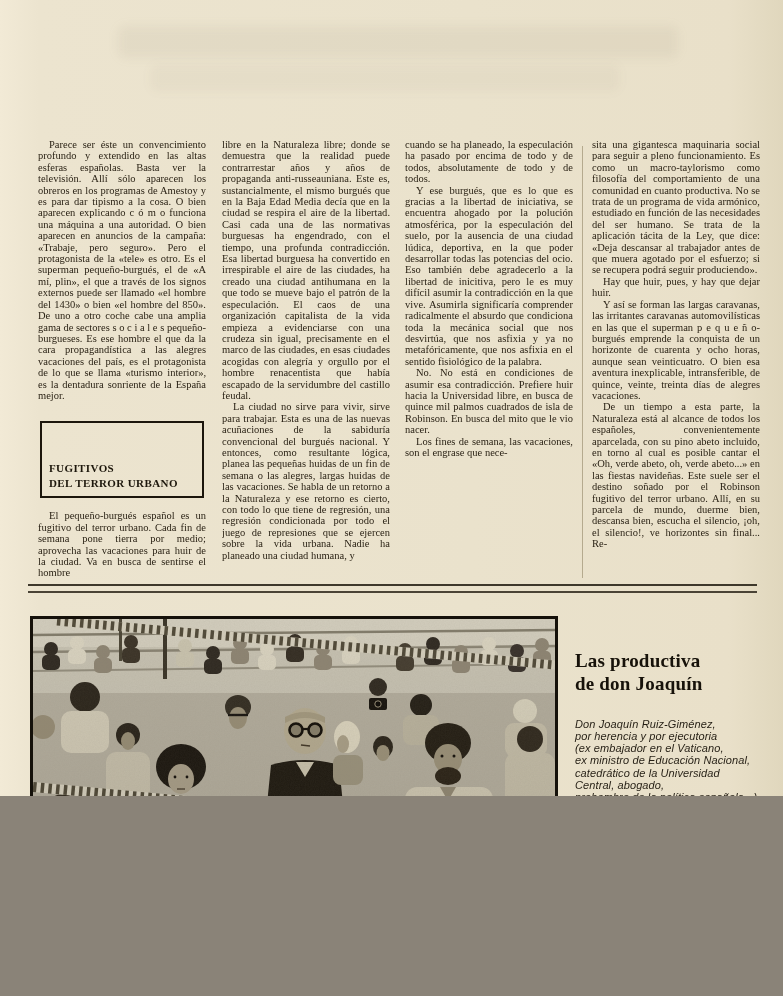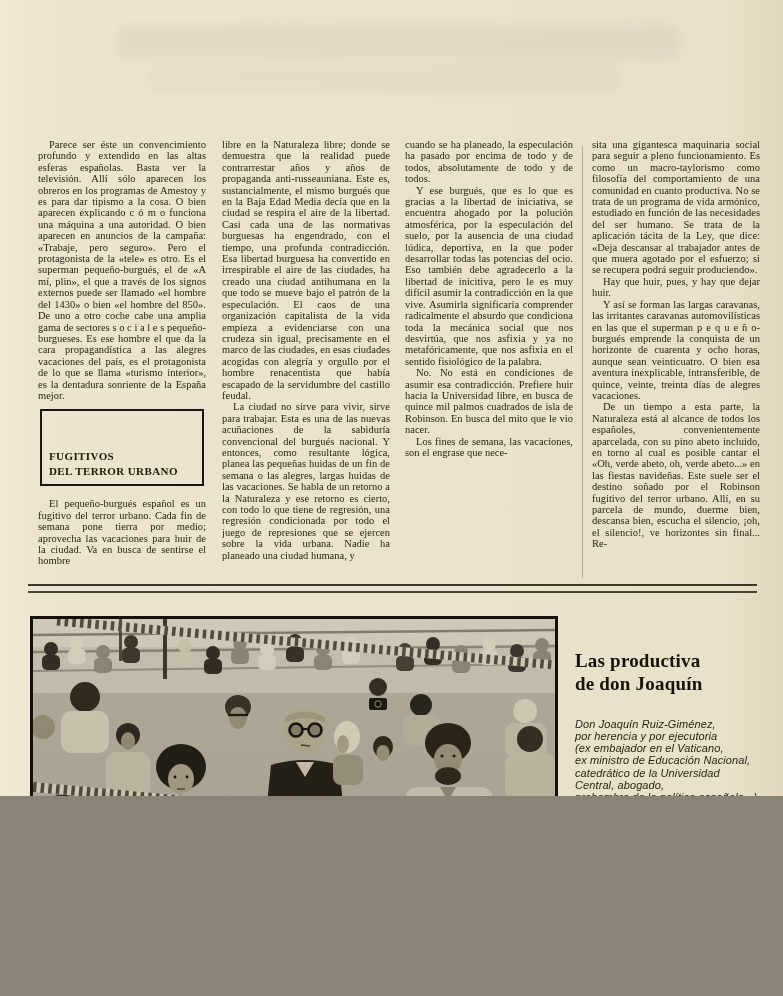--- a/index.html
+++ b/index.html
@@ -12,21 +12,21 @@
   .g1{left:118px;top:26px;width:560px;height:32px;}
   .g2{left:150px;top:64px;width:470px;height:28px;opacity:.7;}
   
   .col{position:absolute;top:139px;width:168px;height:447px;overflow:hidden;
        font-size:10.5px;line-height:11.4px;text-align:justify;hyphens:auto;-webkit-hyphens:auto;}
   .col p{margin:0;text-indent:11px;}
   .col p.noindent{text-indent:0;}
   .it{}
   .c1{left:38px;} .c2{left:222px;} .c3{left:405px;} .c4{left:592px;}
   .rule-box{border:2px solid #1c160c;height:62px;display:flex;align-items:flex-end;
-            padding:5px 7px 6px;margin:8px 2px 12px;box-sizing:content-box;}
+            padding:5px 7px 6px;margin:20px 2px 12px;box-sizing:content-box;}
   .rule-box .bt{font-weight:bold;font-size:11px;line-height:14.5px;letter-spacing:.4px;
                 color:#1d170c;white-space:pre-line;text-indent:0;}
   .c3 .rule-box{margin-top:24px;}
   .col-divider{position:absolute;left:582px;top:146px;width:1px;height:432px;background:#b5aa8e;}
   
   .double-rule{position:absolute;left:28px;top:584px;width:729px;height:5px;
                border-top:2.5px solid #3e382b;border-bottom:2px solid #4a4335;}
   
   .photo-frame{position:absolute;left:30px;top:616px;width:528px;height:334px;
                border:3px solid #15110a;box-sizing:border-box;background:#b2ac9c;}

